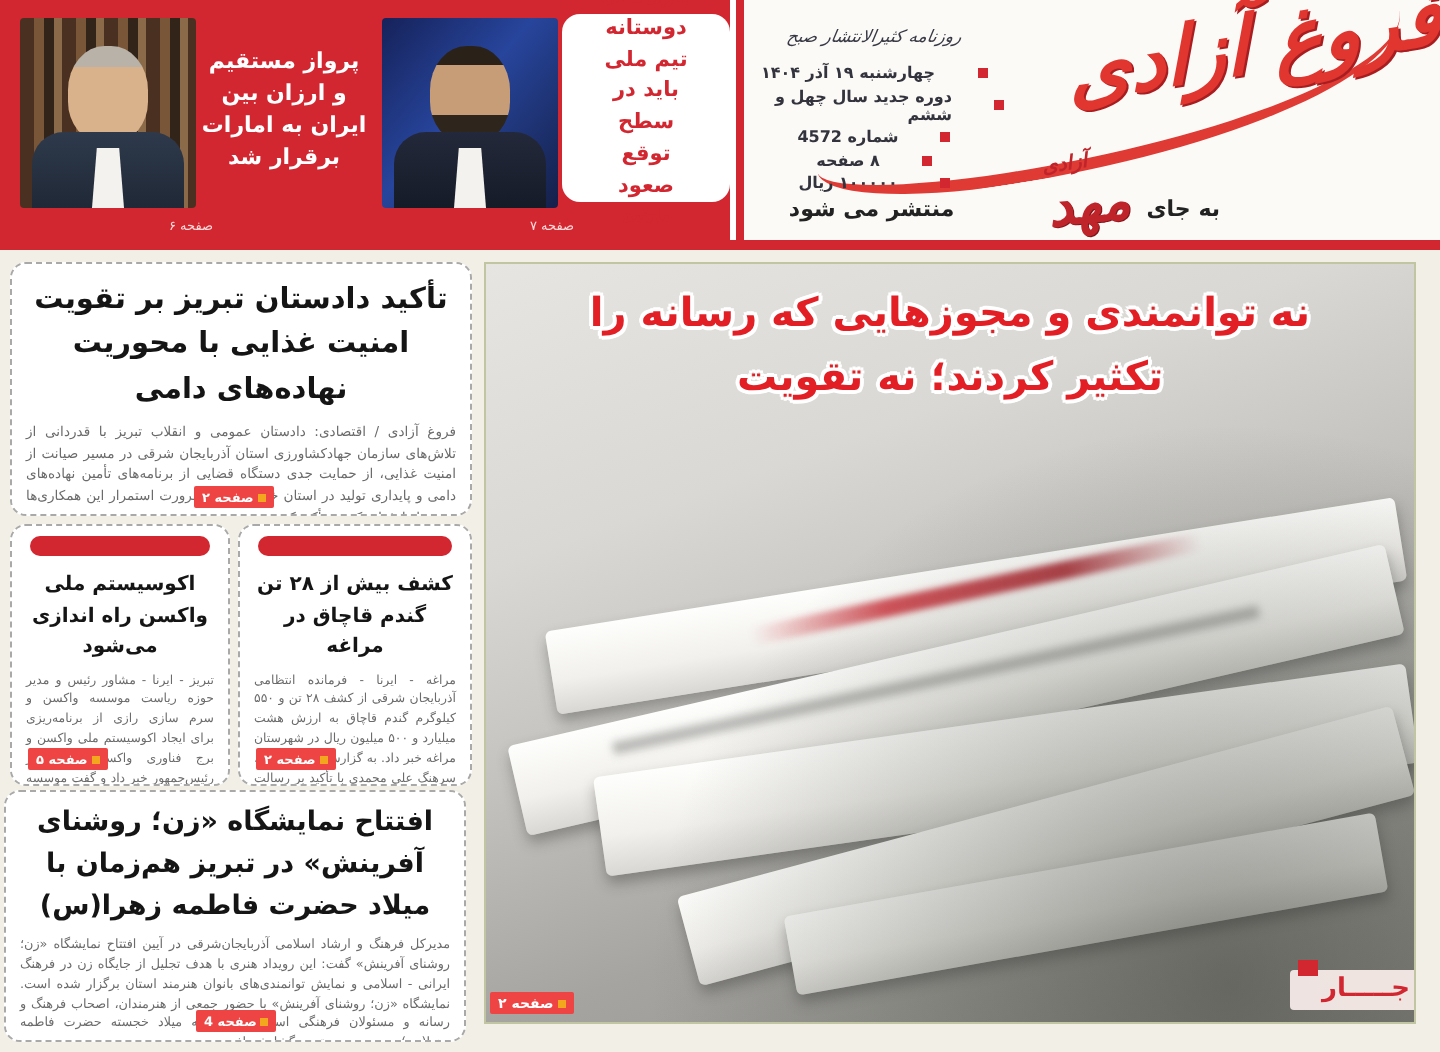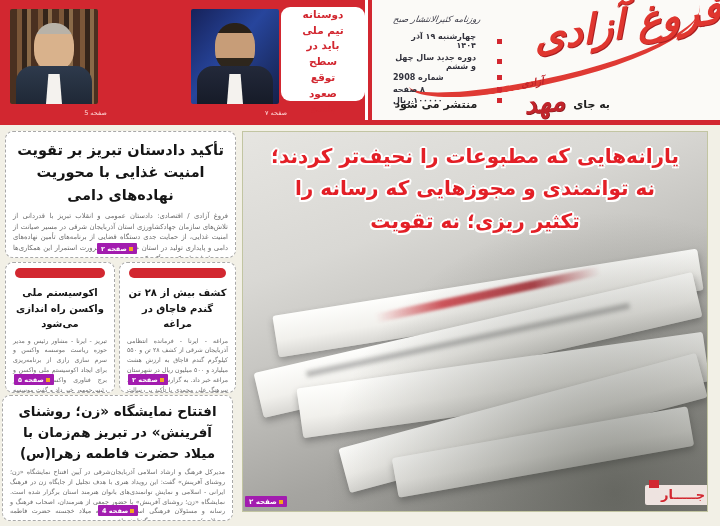--- a/index.html
+++ b/index.html
@@ -35,21 +35,21 @@
     position:absolute; left:94px; top:7px; width:84px; height:94px;
     background:#ffffff; border-radius:9px;
     display:flex; align-items:center; justify-content:center; padding:18px;
   }
   .promo-title2 { color:#d22730; font-weight:bold; font-size:10.5px; line-height:1.5; text-align:center; }
   .promo-pageref { position:absolute; bottom:3px; left:0; width:100%; text-align:center; color:#ffd9d9; font-size:6.5px; letter-spacing:1px; }
   
   .masthead { position:absolute; left:372px; top:0; width:348px; height:120px; background:#fbfaf7; overflow:hidden; }
   .tagline { position:absolute; right:228px; top:14px; width:110px; text-align:center; font-size:8.5px; color:#3a3a46; font-style:italic; transform:skewX(-10deg); }
   .info-list { position:absolute; right:218px; top:32px; width:130px; }
-  .info-line { display:flex; direction:rtl; justify-content:space-between; align-items:center; gap:21px; margin-bottom:2.5px; font-size:8px; font-weight:bold; color:#33333d;margin-left:21px; }
+  .info-line { display:flex; direction:rtl; justify-content:center; align-items:center; gap:21px; margin-bottom:2.5px; font-size:8px; font-weight:bold; color:#33333d; }
   .sq { width:5px; height:5px; background:#d22730; flex:0 0 auto; }
   .logo-wrap { position:absolute; left:120px; top:-4px; width:232px; height:100px; }
   .logo-swoosh { position:absolute; left:-88px; top:8px; width:300px; height:80px; border-bottom:6px solid #df3a34; border-radius:0 0 100% 45% / 0 0 100% 38%; transform:rotate(-9deg); }
   .logo-text {
     position:absolute; right:2px; top:4px;
     font-size:40px; font-weight:bold; font-style:italic; color:#e0362f;
     transform:rotate(-9deg) skewX(-6deg); white-space:nowrap;
     text-shadow:1px 1px 0 #a81d20;
   }
   .replacement { position:absolute; left:8px; bottom:6px; width:230px; display:flex; direction:rtl; align-items:flex-end; gap:4px; justify-content:flex-start; }
@@ -68,21 +68,21 @@
   .box-v { left:5px; width:110px; }
   .box-w { left:119px; width:117px; }
   .redtab { height:10px; background:#d22730; border-radius:5px; margin:0 2px 7px; }
   .box-sm .abox-head { font-size:10px; line-height:1.55; }
   .box-sm .abox-body { font-size:6.2px; line-height:1.6; margin-top:4px; }
   .box-a3 { left:2px; top:395px; width:231px; height:126px; }
   .box-a3 .abox-head { font-size:13.5px; line-height:1.55; }
   .box-a3 .abox-body { font-size:6.4px; line-height:1.55; margin-top:4px; }
   .page-badge {
     position:absolute; display:inline-flex; direction:rtl; align-items:center; gap:2px;
-    background:#a21caf; color:#ffffff; font-size:6.5px; font-weight:bold;
+    background:#ef4444; color:#ffffff; font-size:6.5px; font-weight:bold;
     padding:1.5px 4px; border-radius:1px; white-space:nowrap;
   }
   .page-badge .osq { width:4px; height:4px; background:#f2a71f; flex:0 0 auto; }
   .badge-a1 { left:97px; top:243px; }
   .badge-v  { left:14px; top:374px; }
   .badge-w  { left:128px; top:374px; }
   .badge-a3 { left:98px; top:505px; }
   
   .photo {
     position:absolute; left:242px; top:131px; width:466px; height:381px;
@@ -119,21 +119,22 @@
 
   <div class="header-band">
     <div class="promo promo1">
       <div class="promo-photo">
         <div class="person">
           <span class="head"></span>
           <span class="torso"></span>
           <span class="shirt"></span>
         </div>
       </div>
-      <div class="promo-pageref">صفحه 5</div>
+      <div class="promo-title1">پرواز مستقیم و ارزان بین ایران به امارات برقرار شد</div>
+      <div class="promo-pageref">صفحه ۶</div>
     </div>
     <div class="promo promo2">
       <div class="promo-photo">
         <div class="person">
           <span class="head"></span>
           <span class="torso"></span>
           <span class="shirt"></span>
         </div>
       </div>
       <div class="promo-panel">
@@ -153,21 +154,21 @@
       <div class="info-line">
         <span class="sq"></span>
         <span>چهارشنبه ۱۹ آذر ۱۴۰۴</span>
       </div>
       <div class="info-line">
         <span class="sq"></span>
         <span>دوره جدید سال چهل و ششم</span>
       </div>
       <div class="info-line">
         <span class="sq"></span>
-        <span>شماره 2908</span>
+        <span>شماره 4572</span>
       </div>
       <div class="info-line">
         <span class="sq"></span>
         <span>۸ صفحه</span>
       </div>
       <div class="info-line">
         <span class="sq"></span>
         <span>۱۰۰۰۰۰ ریال</span>
       </div>
     </div>
@@ -224,23 +225,22 @@
   <div class="photo">
     <div class="paper pp1"></div>
     <div class="paper pp2"></div>
     <div class="redstreak"></div>
     <div class="graystreak"></div>
     <div class="paper pp3"></div>
     <div class="paper pp4"></div>
     <div class="paper pp5"></div>
     <div class="photo-shade"></div>
     <div class="main-headline">
-      <div>یارانه‌هایی که مطبوعات را نحیف‌تر کردند؛</div>
       <div>نه توانمندی و مجوزهایی که رسانه را</div>
-      <div>تکثیر ریزی؛ نه تقویت</div>
+      <div>تکثیر کردند؛ نه تقویت</div>
     </div>
     <span class="page-badge badge-photo">
       <span class="osq"></span>
       <span>صفحه ۲</span>
     </span>
     <div class="watermark">جـــــار</div>
   </div>
 
 </div>
 

